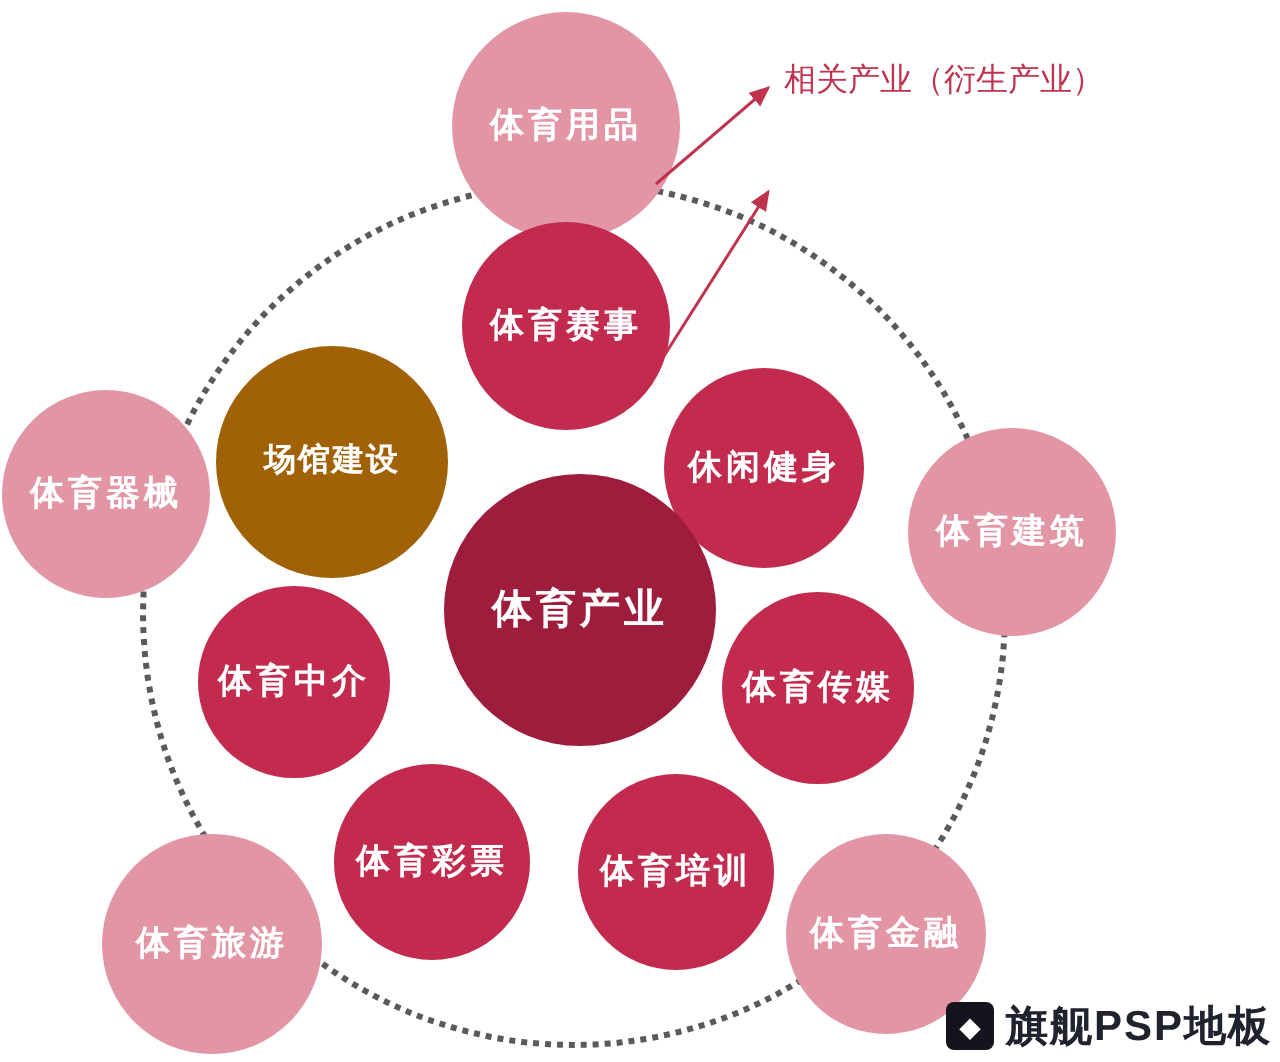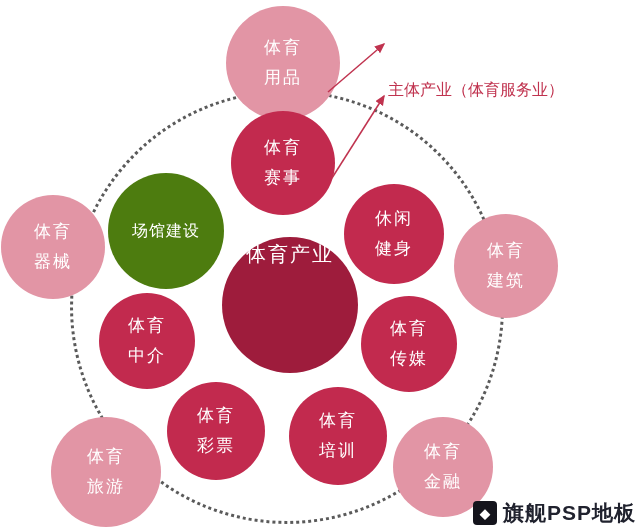--- a/index.html
+++ b/index.html
@@ -21,41 +21,41 @@
     width: 434px;
     height: 434px;
     border: 3px dotted #5a5a5a;
     border-radius: 50%;
   }
 
   .circle {
     position: absolute;
     border-radius: 50%;
     display: flex;
-    flex-direction: column;
+    flex-direction: row;
     align-items: center;
     justify-content: center;
     color: #ffffff;
-    font-weight: normal;
+    font-weight: bold;
     text-align: center;
     letter-spacing: 2px;
   }
 
   
-  .c-center   { left: 222px; top: 237px; width: 136px; height: 136px; background: #9e1c3c; font-size: 20px; line-height: 1.7; justify-content: space-between; }
+  .c-center   { left: 222px; top: 237px; width: 136px; height: 136px; background: #9e1c3c; font-size: 20px; line-height: 1.7; }
 
   
   .inner      { background: #c22a4e; font-size: 17px; line-height: 1.75; }
   .c-saishi   { left: 231px; top: 111px; width: 104px; height: 104px; }
-  .c-xiuxian  { left: 344px; top: 184px; width: 100px; height: 100px; }
+  .c-xiuxian  { left: 332px; top: 184px; width: 100px; height: 100px; }
   .c-chuanmei { left: 361px; top: 296px; width:  96px; height:  96px; }
   .c-peixun   { left: 289px; top: 387px; width:  98px; height:  98px; }
   .c-caipiao  { left: 167px; top: 382px; width:  98px; height:  98px; }
   .c-zhongjie { left:  99px; top: 293px; width:  96px; height:  96px; }
-  .c-changguan{ left: 108px; top: 173px; width: 116px; height: 116px; background: #4d7c0f; font-size: 16px; letter-spacing: 1px; }
+  .c-changguan{ left: 108px; top: 173px; width: 116px; height: 116px; background: #a16207; font-size: 16px; letter-spacing: 1px; }
 
   
   .outer      { background: #e295a5; font-size: 17px; line-height: 1.75; }
   .c-yongpin  { left: 226px; top:   6px; width: 114px; height: 114px; }
   .c-jianzhu  { left: 454px; top: 214px; width: 104px; height: 104px; }
   .c-jinrong  { left: 393px; top: 417px; width: 100px; height: 100px; }
   .c-lvyou    { left:  51px; top: 417px; width: 110px; height: 110px; }
   .c-qixie    { left:   1px; top: 195px; width: 104px; height: 104px; }
 
   .annotation {
@@ -166,20 +166,20 @@
   <svg class="arrows" viewBox="0 0 640 531" xmlns="http://www.w3.org/2000/svg">
     <defs>
       <marker id="arrowhead" markerWidth="8" markerHeight="8" refX="6" refY="3" orient="auto">
         <path d="M0,0 L7,3 L0,6 Z" fill="#c0334f"></path>
       </marker>
     </defs>
     <line x1="328" y1="92" x2="384" y2="44" stroke="#c0334f" stroke-width="1.5" marker-end="url(#arrowhead)"></line>
     <line x1="332" y1="178" x2="384" y2="96" stroke="#c0334f" stroke-width="1.5" marker-end="url(#arrowhead)"></line>
   </svg>
 
-  <div class="annotation ann-2">主体产业（体育服务业）</div>
+  <div class="annotation ann-1">相关产业（衍生产业）</div>
 
   <div class="watermark">
     <span class="wm-logo">◆</span>
     <span class="wm-text">旗舰PSP地板</span>
   </div>
 
 </div>
 
 </body></html>

